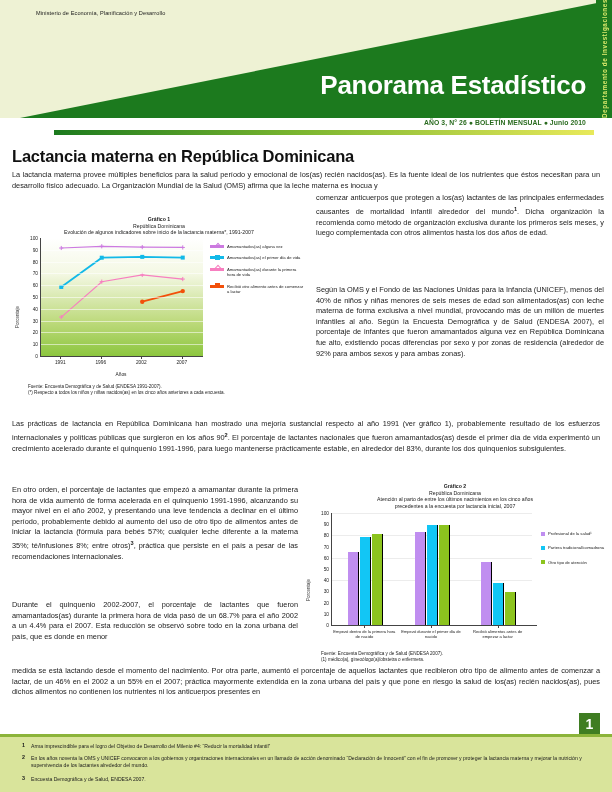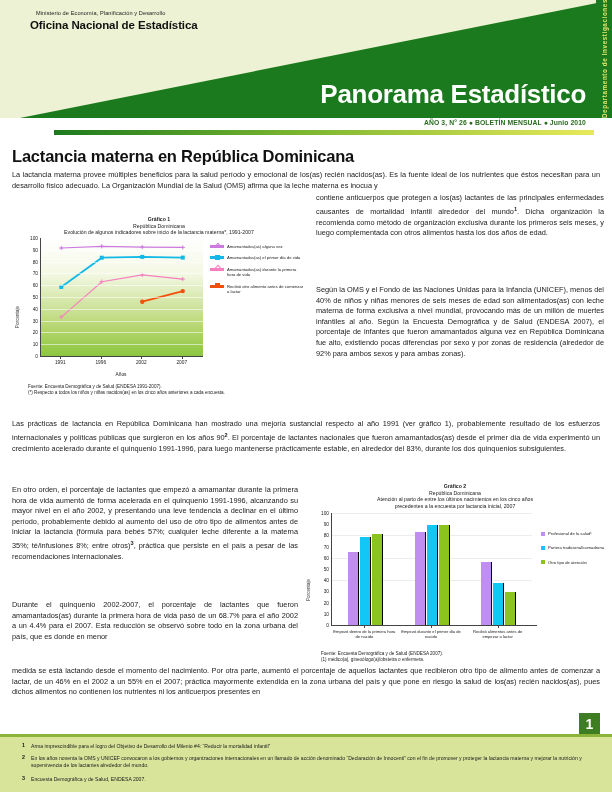--- a/index.html
+++ b/index.html
@@ -48,21 +48,20 @@
   }
   .logo .slash2{
     position:absolute;left:3px;top:24px;width:30px;height:3px;background:#1d3ea0;
     transform:rotate(-40deg);
   }
   .logo .ne{position:absolute;left:33px;top:-2px;font-size:39px;font-weight:bold;color:#1a2f82;letter-spacing:-1px;line-height:44px;}
   .panorama{
     position:absolute;right:26px;top:70px;
     font-size:26px;font-weight:bold;color:#ffffff;letter-spacing:-0.3px;
     font-family:"Liberation Sans", sans-serif;
-    margin-top:9px;
   }
   .subline{
     position:absolute;right:26px;top:119px;
     font-size:6.8px;font-weight:bold;color:#2a6b1f;letter-spacing:0.1px;
   }
   .gradbar{
     position:absolute;left:54px;top:130px;width:540px;height:5px;
     background:linear-gradient(to right,#1c7a1e 0%, #7ab52f 45%, #e8e95a 100%);
   }
 
@@ -130,35 +129,34 @@
   .fn .body{display:block;padding-left:9px;}
 </style>
 </head>
 <body>
 
 <div class="page">
 
   <div class="header">
     <div class="greenwedge"></div>
     <div class="min-line">Ministerio de Economía, Planificación y Desarrollo</div>
-    <div class="one-line">Oficina Nacional de Estadística</div>
     <div class="panorama">Panorama Estadístico</div>
     <div class="sidebar-strip">
       <span>Departamento de Investigaciones</span>
     </div>
   </div>
   <div class="subline">AÑO 3, N° 26  ●  BOLETÍN MENSUAL  ●  Junio 2010</div>
   <div class="gradbar"></div>
 
   <div class="title">Lactancia materna en República Dominicana</div>
 
   <div class="ptext full-p" style="top:170px;">La lactancia materna provee múltiples beneficios para la salud período y emocional de los(as) recién nacidos(as). Es la fuente ideal de los nutrientes que éstos necesitan para un desarrollo físico adecuado. La Organización Mundial de la Salud (OMS) afirma que la leche materna es inocua y</div>
 
   <div class="ptext col-right" style="top:193px;">
-    <span>contiene anticuerpos que protegen a los(as) lactantes de las principales enfermedades causantes de mortalidad infantil alrededor del mundo</span><sup>1</sup><span>. Dicha organización la recomienda como método de organización exclusiva durante los primeros seis meses, y luego complementada con otros alimentos hasta los dos años de edad.</span>
+    <span>comenzar anticuerpos que protegen a los(as) lactantes de las principales enfermedades causantes de mortalidad infantil alrededor del mundo</span><sup>1</sup><span>. Dicha organización la recomienda como método de organización exclusiva durante los primeros seis meses, y luego complementada con otros alimentos hasta los dos años de edad.</span>
   </div>
   <div class="ptext col-right" style="top:285px;">Según la OMS y el Fondo de las Naciones Unidas para la Infancia (UNICEF), menos del 40% de niños y niñas menores de seis meses de edad son alimentados(as) con leche materna de forma exclusiva a nivel mundial, provocando más de un millón de muertes infantiles al año. Según la Encuesta Demográfica y de Salud (ENDESA 2007), el porcentaje de infantes que fueron amamantados alguna vez en República Dominicana fue alto, existiendo pocas diferencias por sexo y por zonas de residencia (alrededor de 92% para ambos sexos y para ambas zonas).</div>
 
   <div class="chart" style="left:14px;top:216px;width:290px;height:200px;">
     <div class="chart-title" style="width:290px;">
       <div class="g">Gráfico 1</div>
       <div>República Dominicana</div>
       <div>Evolución de algunos indicadores sobre inicio de la lactancia materna*, 1991-2007</div>
     </div>
 

